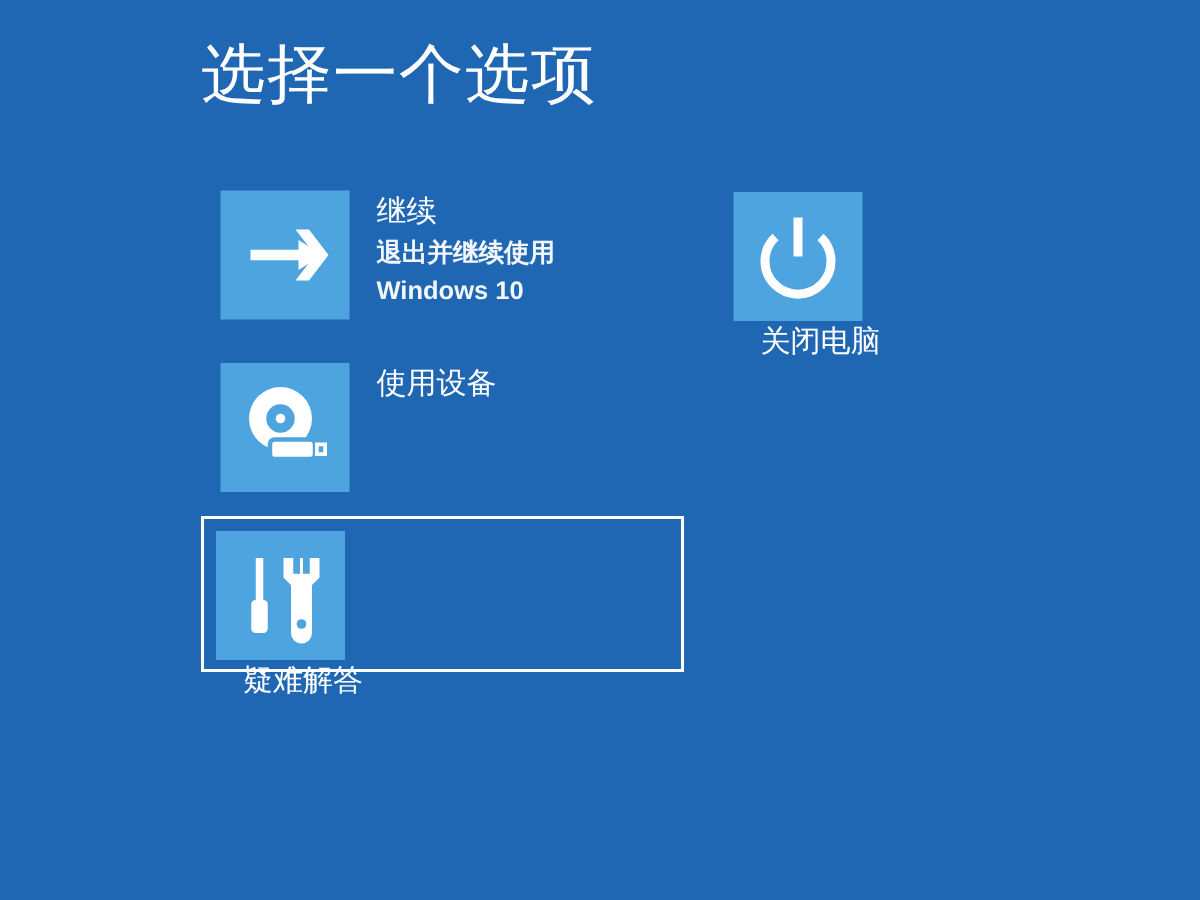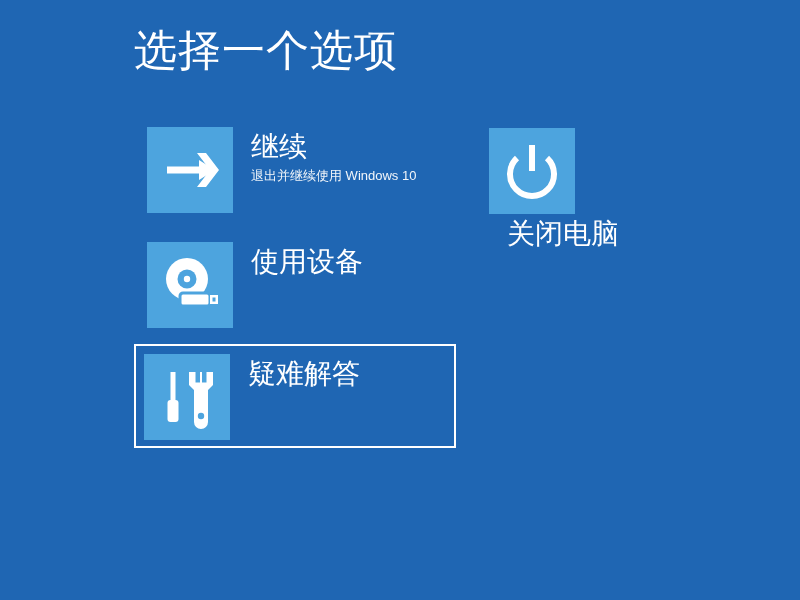--- a/index.html
+++ b/index.html
@@ -40,42 +40,43 @@
   .option {
     position: absolute;
     display: flex;
     align-items: flex-start;
     box-sizing: border-box;
     border: 2px solid transparent;
     padding: 8px;
   }
   .option.focused {
     border-color: #ffffff;
+    flex-direction: column;
   }
   .option .tile {
     width: 86px;
     height: 86px;
     flex: 0 0 86px;
     background: #4da4de;
     position: relative;
   }
   .option .text {
     margin-left: 18px;
     padding-top: 2px;
   }
   .option .opt-title {
-    font-size: 28px;
+    font-size: 20px;
     font-weight: 400;
     line-height: 1.25;
     color: #ffffff;
     white-space: nowrap;
   }
   .option .opt-desc {
-    font-size: 13px;
-    font-weight: 400;
+    font-size: 17px;
+    font-weight: 700;
     line-height: 1.45;
     color: #f2f6fa;
     margin-top: 3px;
     max-width: 205px;
   }
 
   
   #opt-continue   { left: 137px; top: 117px;  width: 322px; }
   #opt-use-device { left: 137px; top: 232px;  width: 322px; }
   #opt-troubleshoot { left: 134px; top: 344px; width: 322px; height: 104px; }

